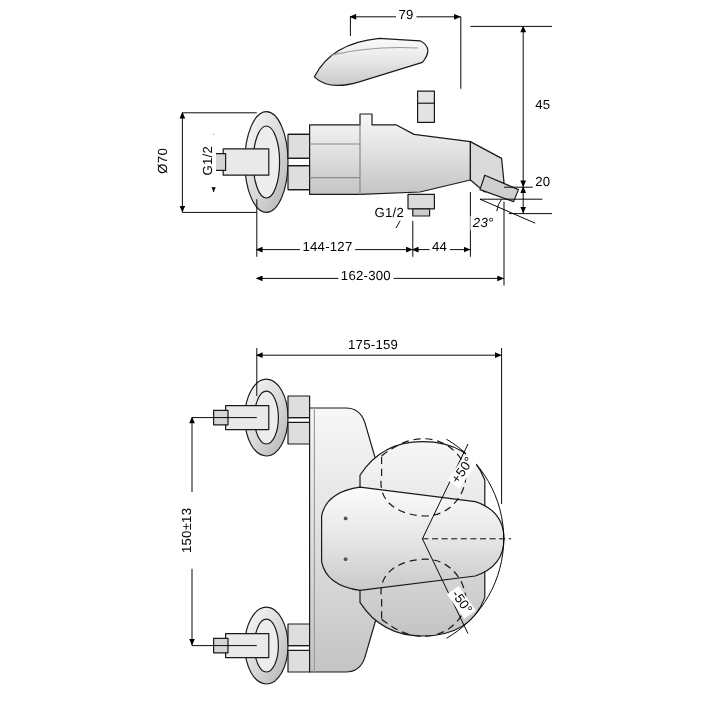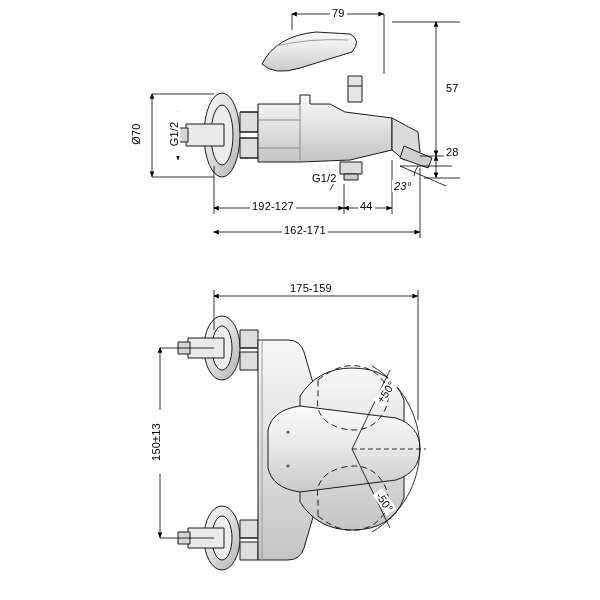--- a/index.html
+++ b/index.html
@@ -191,28 +191,28 @@
       <path d="M160 538 L214 538"></path>
 
       <path d="M372 366 A 96 96 0 0 1 372 532" stroke="#000"></path>
       <path d="M352 449 L390 370"></path>
       <path d="M352 449 L390 528"></path>
       <path d="M352 449 L426 449" stroke-dasharray="5 3"></path>
     </g>
   </svg>
 
   <div class="dim-label" style="left:330px; top:7px;">79</div>
-  <div class="dim-label" style="left:444px; top:82px;">57</div>
-  <div class="dim-label" style="left:444px; top:146px;">28</div>
+  <div class="dim-label" style="left:444px; top:82px;">45</div>
+  <div class="dim-label" style="left:444px; top:146px;">20</div>
   <div class="dim-label rot90" style="left:114px; top:128px; width:40px; text-align:center;">Ø70</div>
   <div class="dim-label rot90" style="left:152px; top:128px; width:40px; text-align:center;">G1/2</div>
   <div class="dim-label" style="left:310px; top:172px;">G1/2</div>
   <div class="dim-label" style="left:392px; top:180px;font-style:italic;">23°</div>
-  <div class="dim-label" style="left:250px; top:200px;">192-127</div>
+  <div class="dim-label" style="left:250px; top:200px;">144-127</div>
   <div class="dim-label" style="left:358px; top:200px;text-align:right;">44</div>
-  <div class="dim-label" style="left:282px; top:224px;">162-171</div>
+  <div class="dim-label" style="left:282px; top:224px;">162-300</div>
 
   <div class="dim-label" style="left:288px; top:282px;">175-159</div>
   <div class="dim-label rot90" style="left:124px; top:436px; width:60px; text-align:center;">150±13</div>
   <div class="dim-label rot-ang-a" style="left:372px; top:386px;">+50°</div>
   <div class="dim-label rot-ang-b" style="left:372px; top:496px;">-50°</div>
 
 </div>
 
 </body></html>

